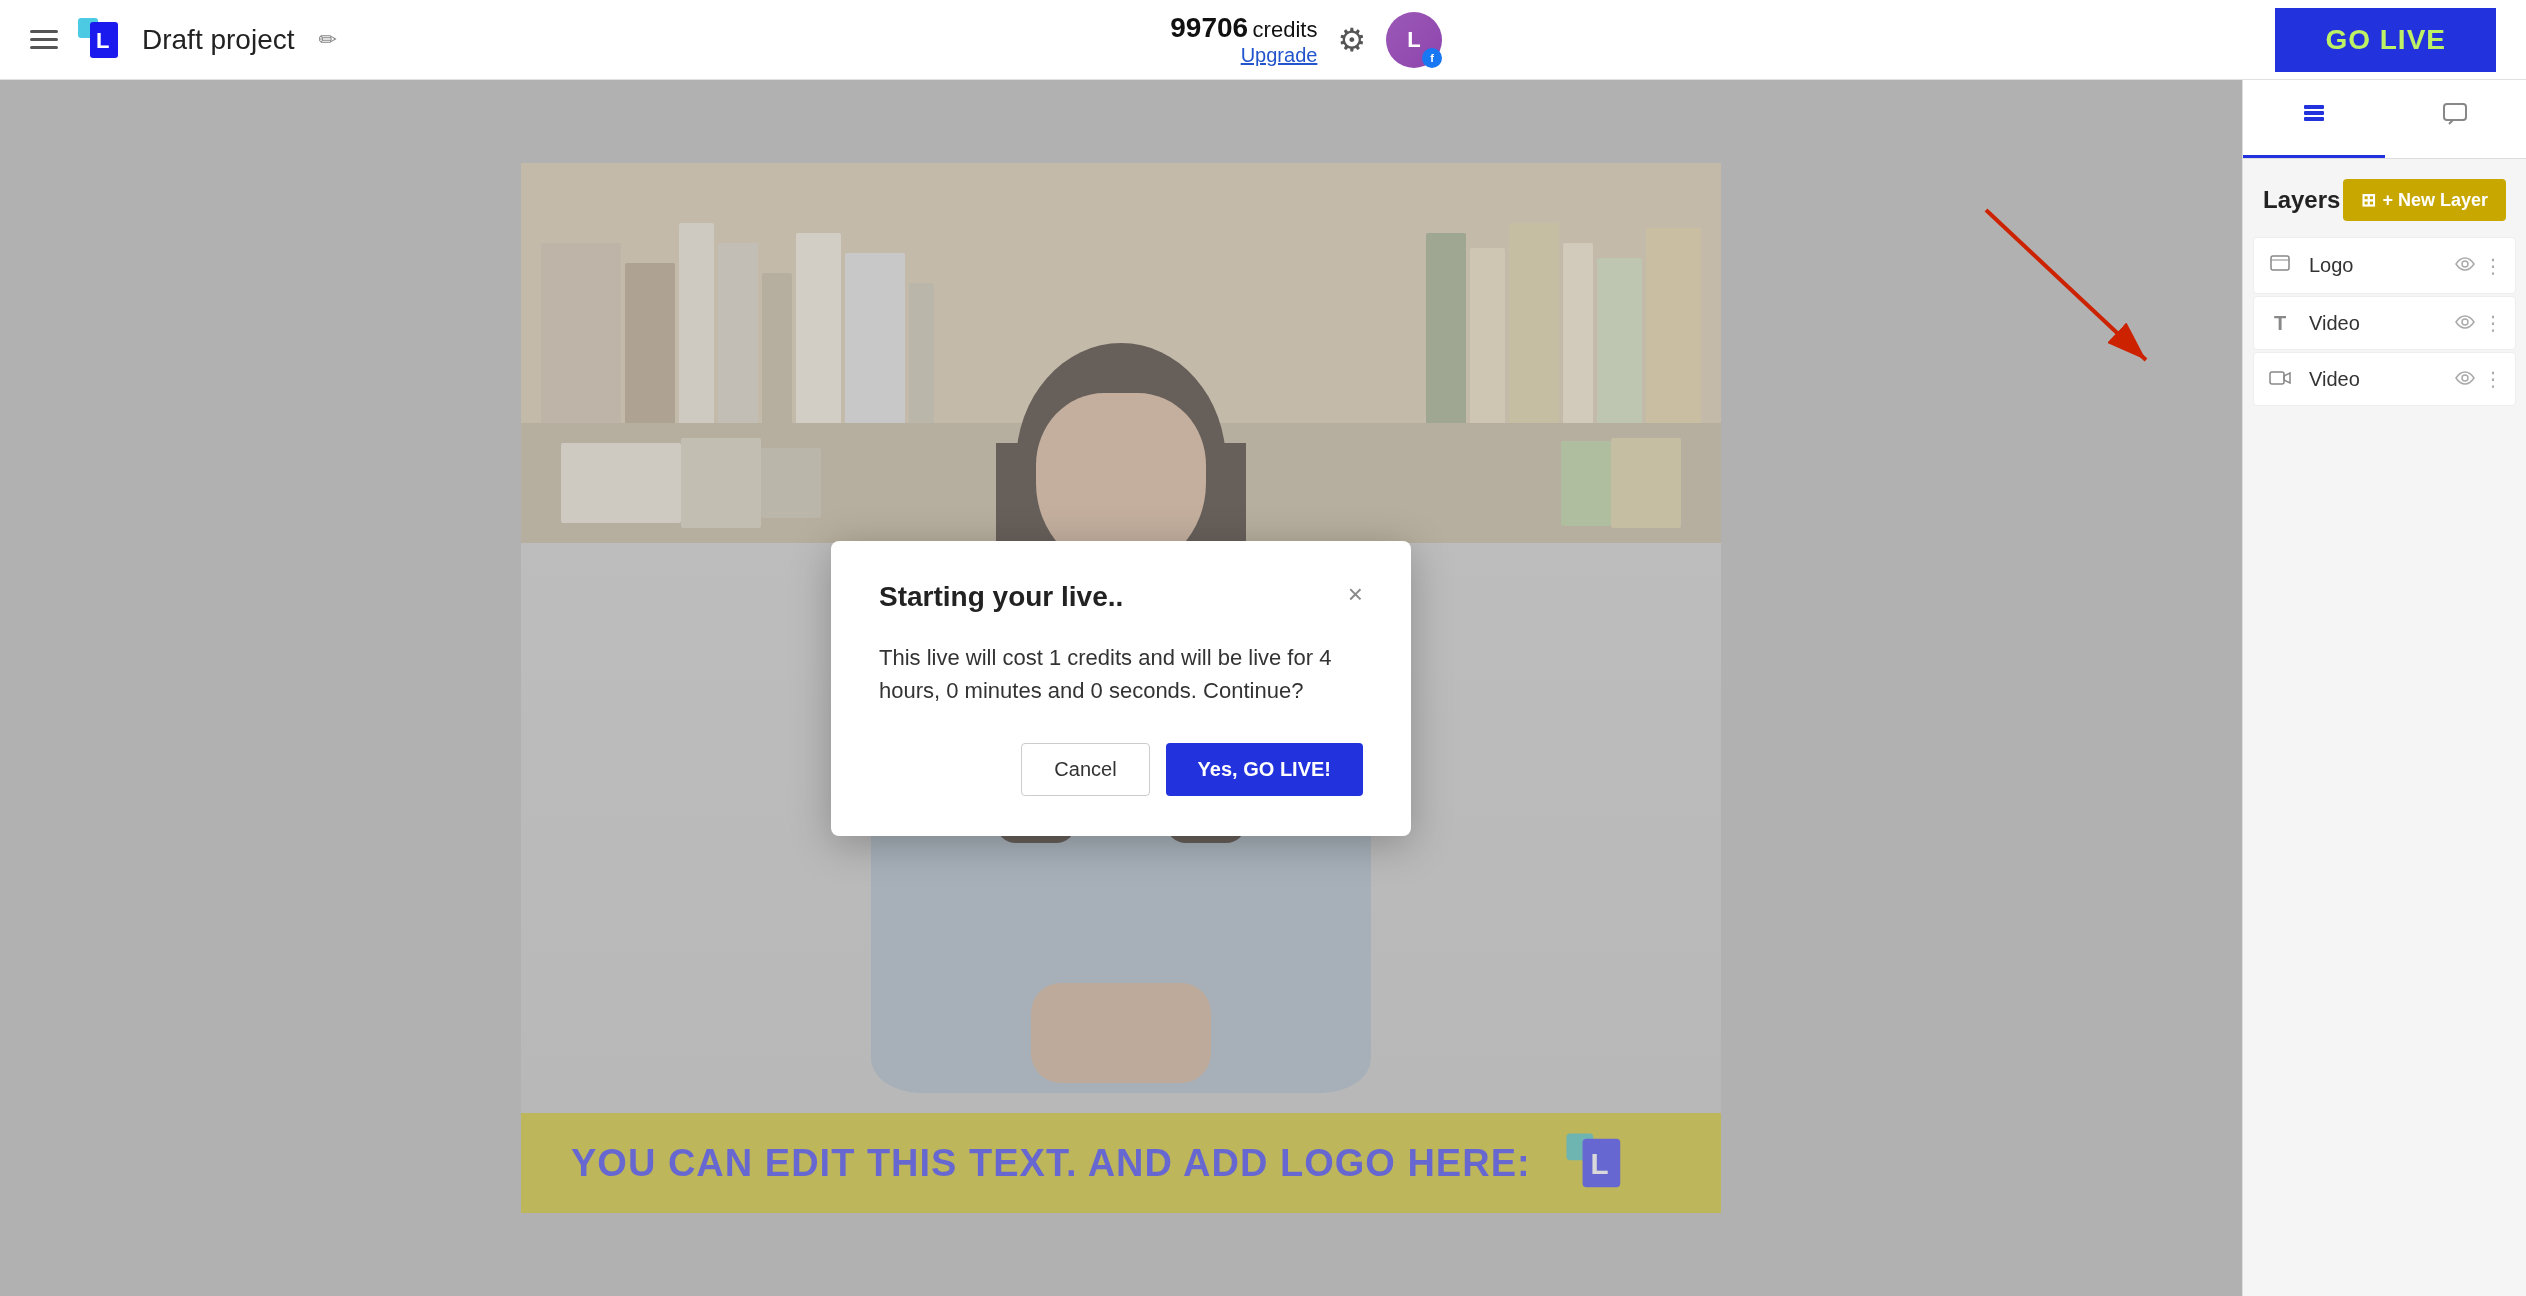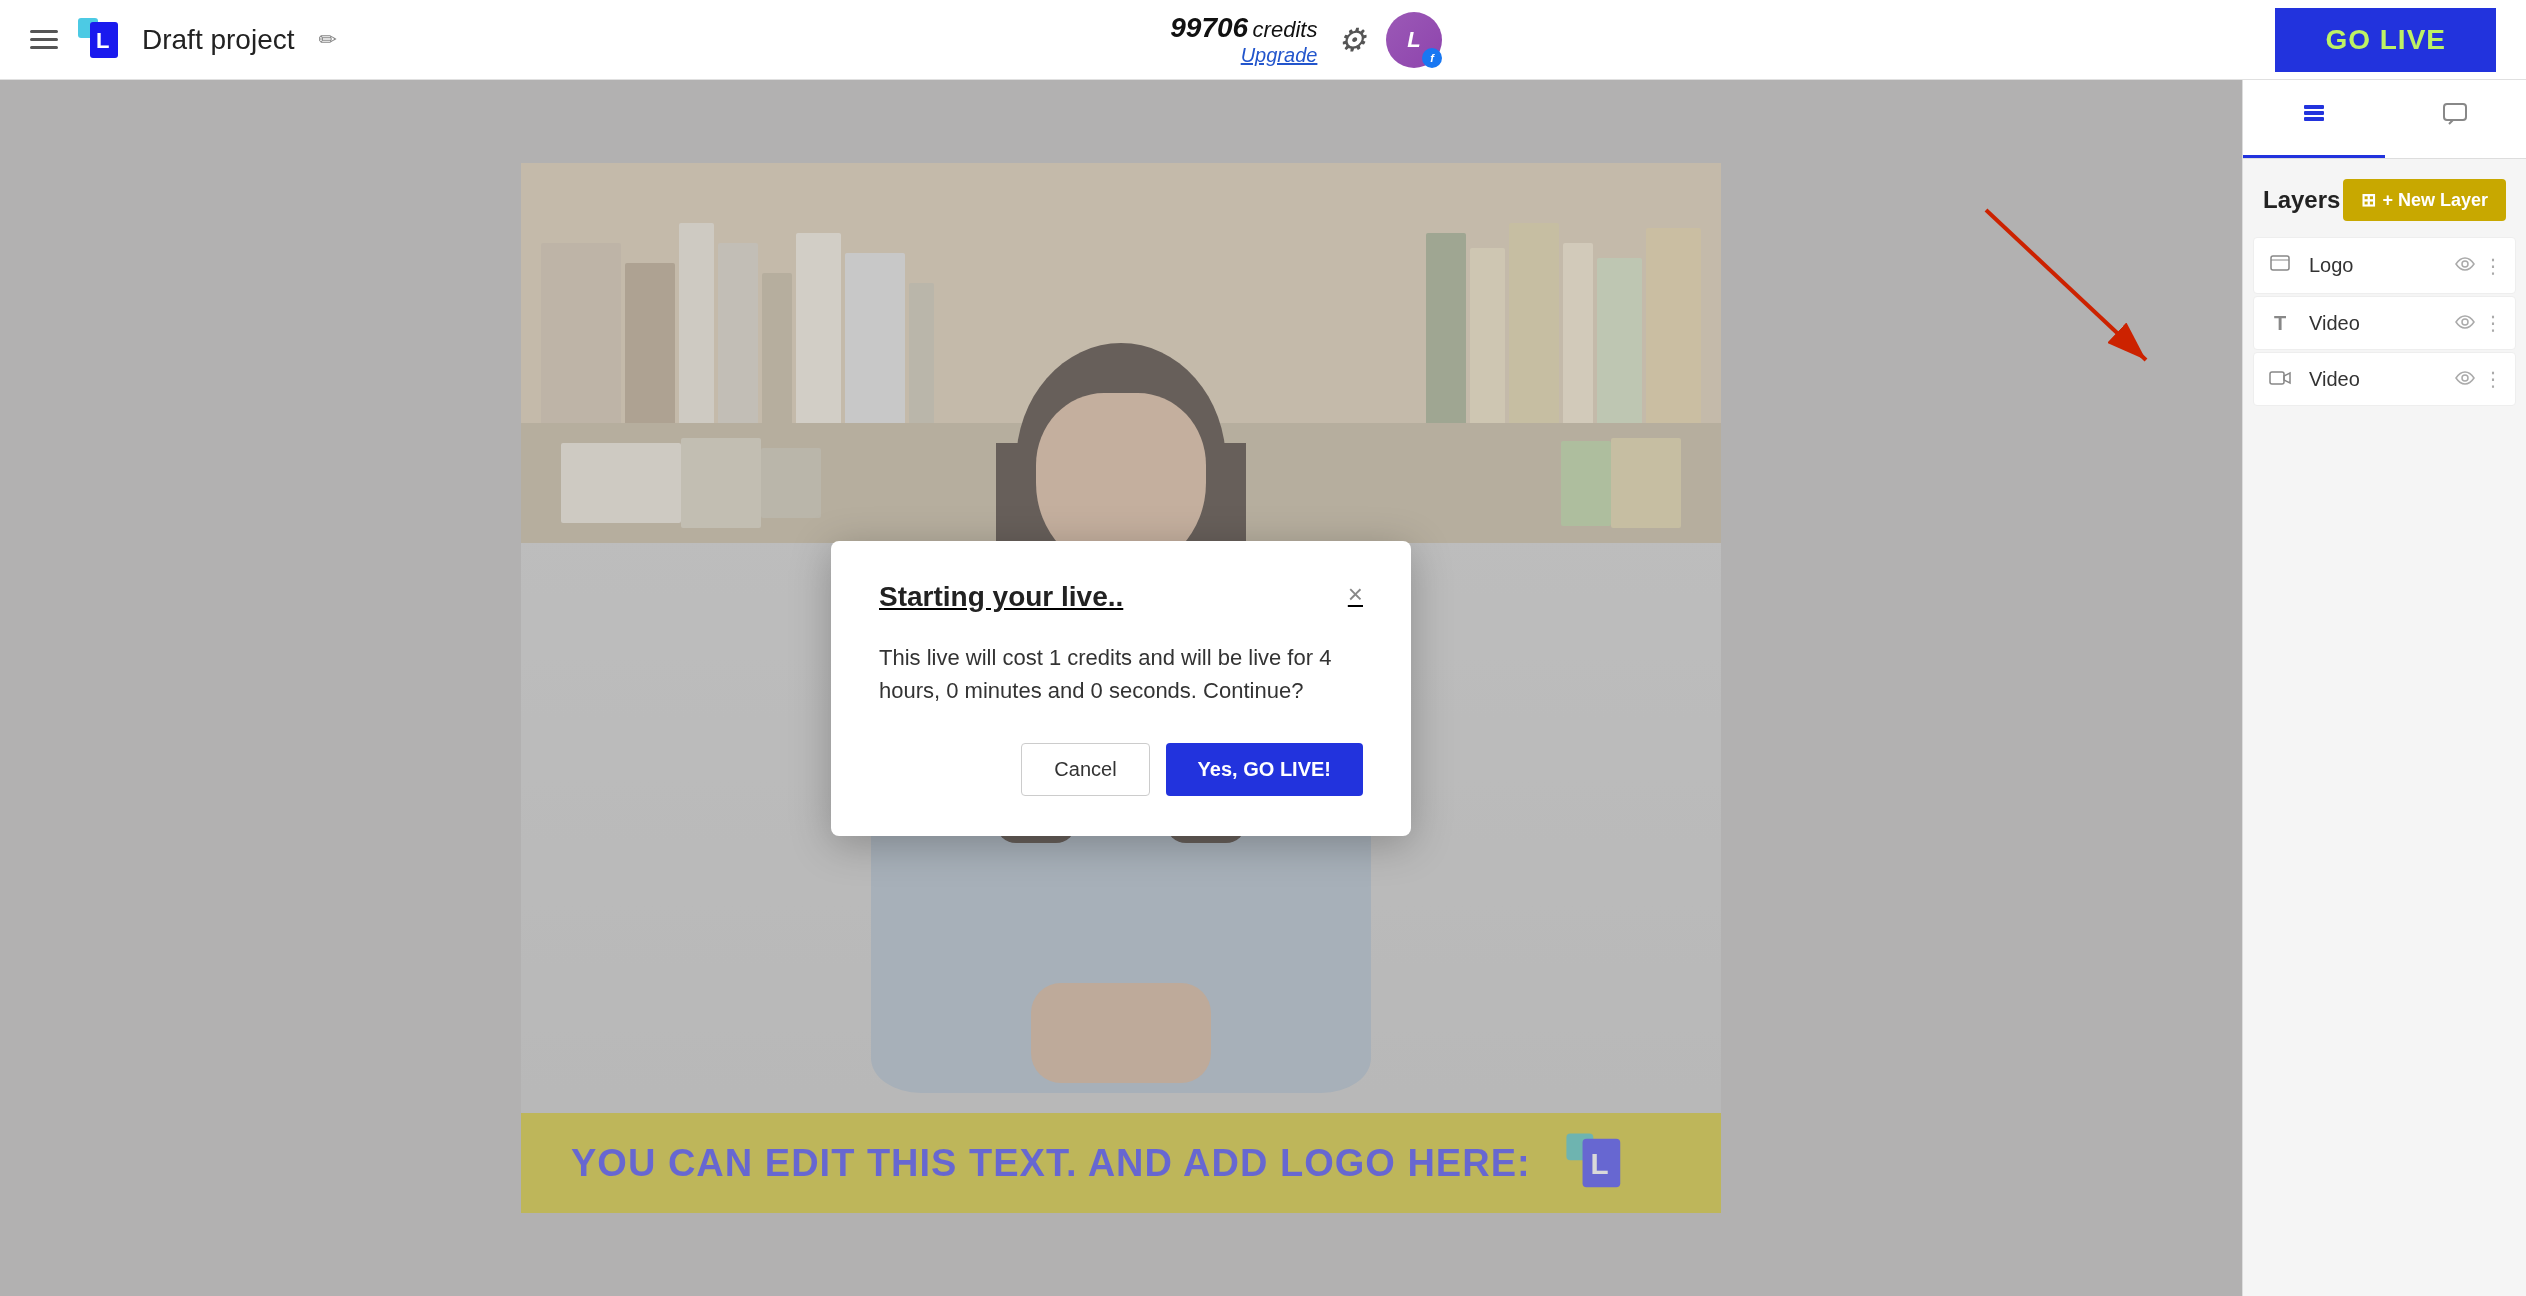--- a/index.html
+++ b/index.html
@@ -10,21 +10,21 @@
       display: flex; align-items: center; justify-content: space-between;
       background: #fff; height: 80px; padding: 0 30px;
       border-bottom: 1px solid #e0e0e0; position: relative; z-index: 10;
     }
     .header-left { display: flex; align-items: center; gap: 16px; }
     .hamburger-icon { display: flex; flex-direction: column; gap: 5px; cursor: pointer; }
     .hamburger-icon span { display: block; width: 28px; height: 3px; background: #555; border-radius: 2px; }
     .logo-icon { width: 52px; height: 52px; }
     .project-title { font-size: 28px; color: #222; font-weight: 500; }
     .edit-icon { color: #888; font-size: 22px; cursor: pointer; margin-left: 8px; }
-    .header-center { display: flex; align-items: center; gap: 20px; font-style: italic; }
+    .header-center { display: flex; align-items: center; gap: 20px; }
     .credits-section { text-align: right; }
     .credits-amount { font-size: 28px; font-weight: 700; color: #111; }
     .credits-label { font-size: 22px; color: #111; }
     .upgrade-link { display: block; font-size: 20px; color: #2255cc; text-decoration: underline; text-align: right; }
     .settings-icon { font-size: 32px; color: #555; cursor: pointer; }
     .avatar { width: 56px; height: 56px; border-radius: 50%; background: linear-gradient(135deg, #9b59b6, #8e44ad); display: flex; align-items: center; justify-content: center; color: white; font-size: 22px; font-weight: 700; position: relative; cursor: pointer; }
     .avatar-badge { position: absolute; bottom: 0; right: 0; background: #1877f2; border-radius: 50%; width: 20px; height: 20px; display: flex; align-items: center; justify-content: center; font-size: 11px; color: white; font-weight: 700; }
     .go-live-btn {
       background: #2233dd; color: #bef264; border: none; padding: 0 50px;
       height: 64px; font-size: 28px; font-weight: 700; letter-spacing: 1px;
@@ -55,21 +55,21 @@
       position: absolute; inset: 0; background: rgba(180,180,180,0.5);
       display: flex; align-items: center; justify-content: center; z-index: 5;
     }
 
     
     .dialog {
       background: #fff; border-radius: 8px; padding: 40px 48px;
       width: 580px; box-shadow: 0 8px 40px rgba(0,0,0,0.25);
       position: relative; z-index: 10;
     }
-    .dialog-header { display: flex; justify-content: space-between; align-items: flex-start; margin-bottom: 28px; text-decoration: underline; }
+    .dialog-header { display: flex; justify-content: space-between; align-items: flex-start; margin-bottom: 28px; }
     .dialog-title { font-size: 28px; font-weight: 600; color: #222; }
     .dialog-close { font-size: 26px; color: #888; cursor: pointer; background: none; border: none; line-height: 1; }
     .dialog-body { font-size: 22px; color: #333; line-height: 1.5; margin-bottom: 36px; }
     .dialog-actions { display: flex; justify-content: flex-end; gap: 16px; }
     .btn-cancel { background: #fff; border: 1px solid #ccc; padding: 14px 32px; font-size: 20px; border-radius: 4px; cursor: pointer; color: #333; text-align: right; }
     .btn-confirm { background: #2233dd; color: white; border: none; padding: 14px 32px; font-size: 20px; border-radius: 4px; cursor: pointer; font-weight: 600; }
 
     
     .arrow-annotation {
       position: absolute; top: 40px; right: 200px; z-index: 15;

